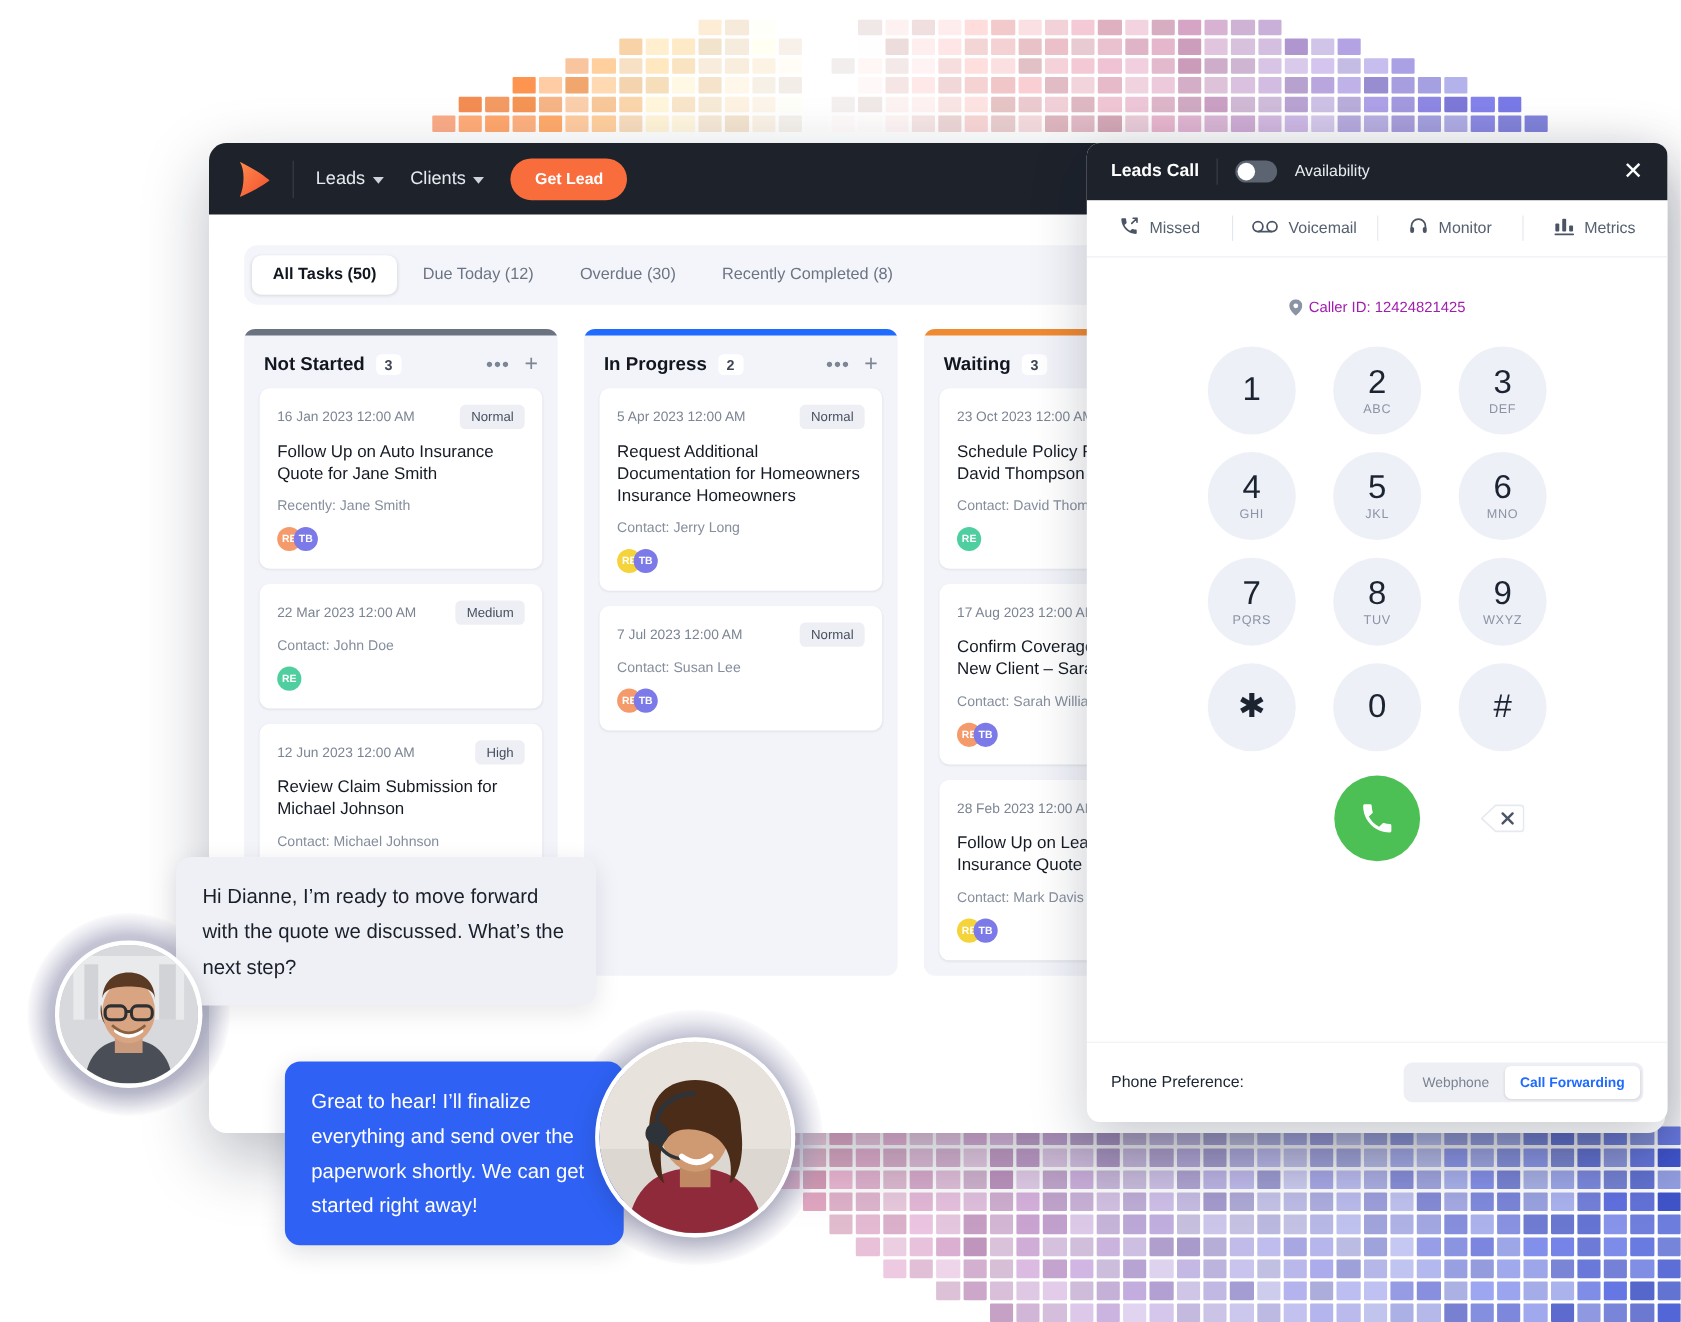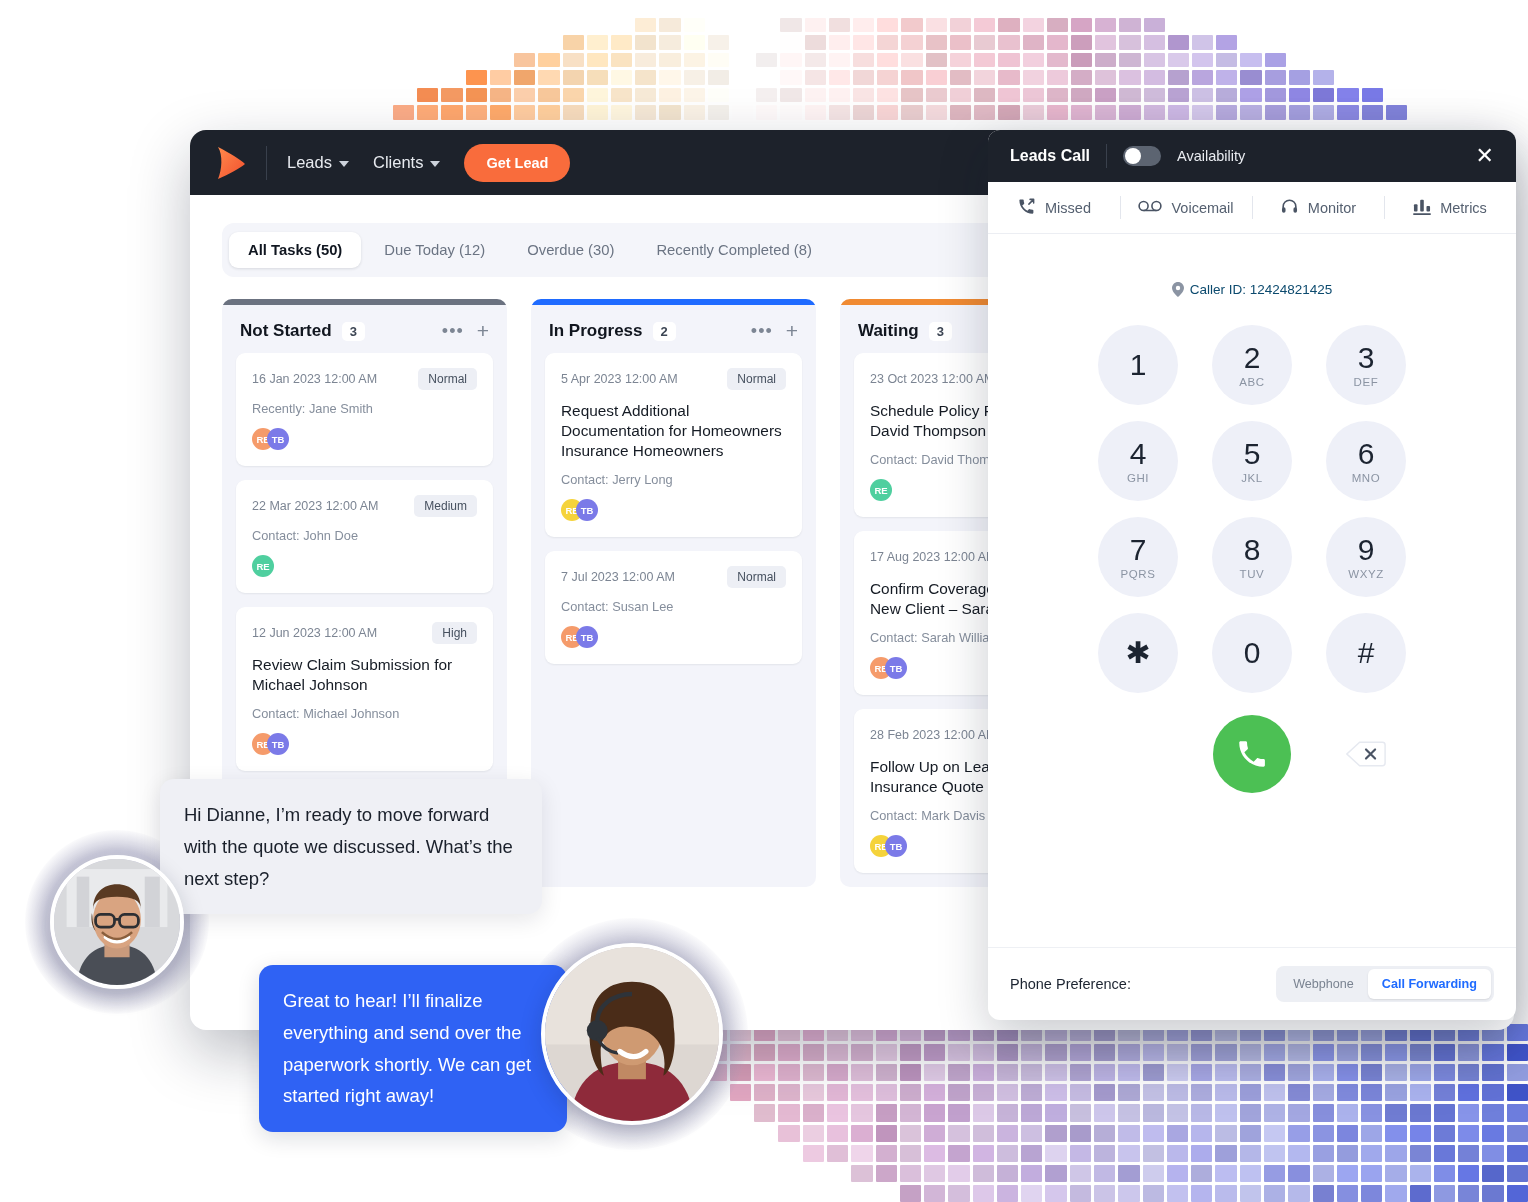--- a/index.html
+++ b/index.html
@@ -149,21 +149,21 @@
   .call-tab {
     flex: 1; display: flex; align-items: center; justify-content: center; gap: 9px;
     color: #556070; font-size: 14.5px; cursor: pointer; position: relative; height: 100%;
   }
   .call-tab + .call-tab::before {
     content: ""; position: absolute; left: 0; top: 14px; bottom: 14px; width: 1px; background: #e3e6ed;
   }
 
   #call-body { flex: 1; padding: 28px 0 0 0; display: flex; flex-direction: column; align-items: center; }
   #dial-number { font-size: 37px; font-weight: 500; color: #1c2431; letter-spacing: .5px; }
-  #caller-id-row { display: flex; align-items: flex-start; gap: 6px; margin-top: 20px; color: #0c4a6e; font-size: 13.5px; }
+  #caller-id-row { display: flex; align-items: flex-start; gap: 6px; margin-top: 10px; color: #a21caf; font-size: 13.5px; }
 
   #dialpad { margin-top: 28px; display: grid; grid-template-columns: repeat(3, 114px); gap: 16px 0; }
   .key {
     width: 80px; height: 80px; border-radius: 50%; background: #eef0f8;
     display: flex; flex-direction: column; align-items: center; justify-content: center;
     margin: 0 auto; cursor: pointer;
   }
   .key .num { font-size: 30px; color: #1c2431; font-weight: 400; line-height: 1; }
   .key .letters { font-size: 11.5px; color: #8b94a3; letter-spacing: .6px; margin-top: 3px; }
   .key .sym { font-size: 30px; color: #1c2431; line-height: 1; }
@@ -1001,20 +1001,21 @@
                 <span class="dots">•••</span>
                 <span class="plus">+</span>
               </span>
             </div>
             <div class="col-body">
               <div class="task-card">
                 <div class="card-top">
                   <span class="card-date">16 Jan 2023 12:00 AM</span>
                   <span class="chip">Normal</span>
                 </div>
+                <div class="card-title">Follow Up on Auto Insurance Quote for Jane Smith</div>
                 <div class="card-contact">Recently: Jane Smith</div>
                 <div class="avatars">
                   <span class="av" style="background:#f59b6b">RE</span>
                   <span class="av" style="background:#7b7ae8">TB</span>
                 </div>
               </div>
               <div class="task-card">
                 <div class="card-top">
                   <span class="card-date">22 Mar 2023 12:00 AM</span>
                   <span class="chip">Medium</span>

